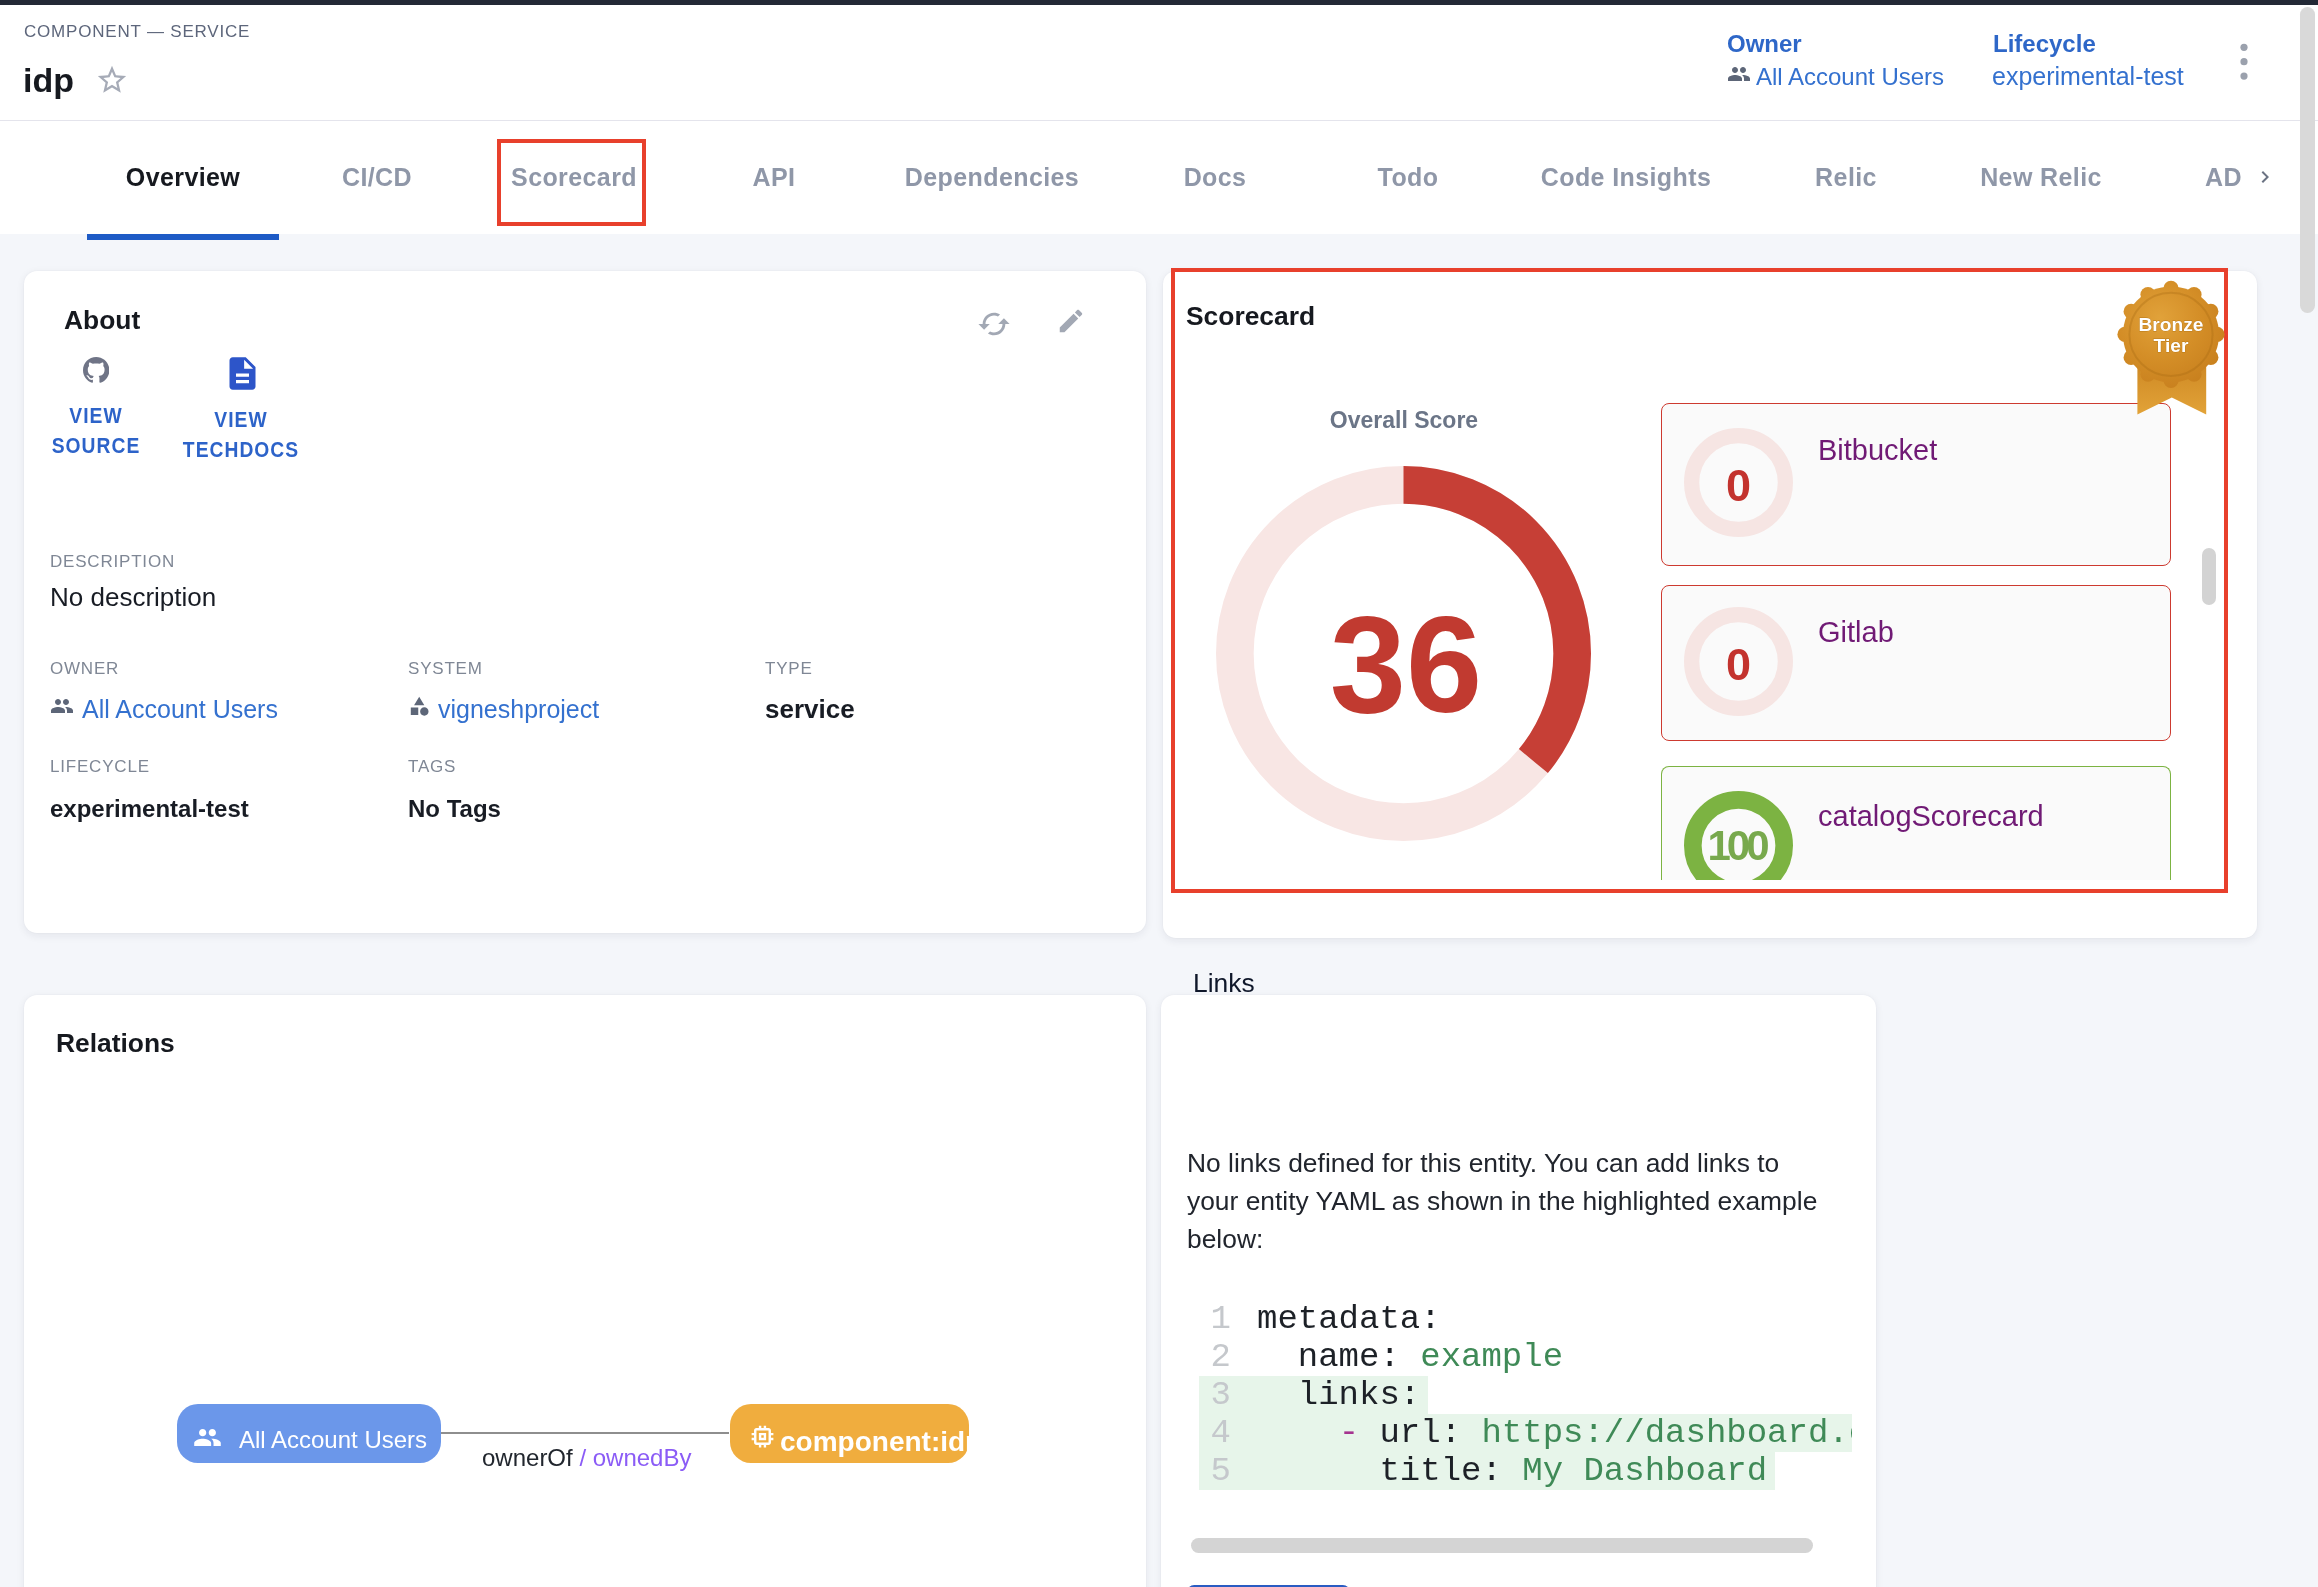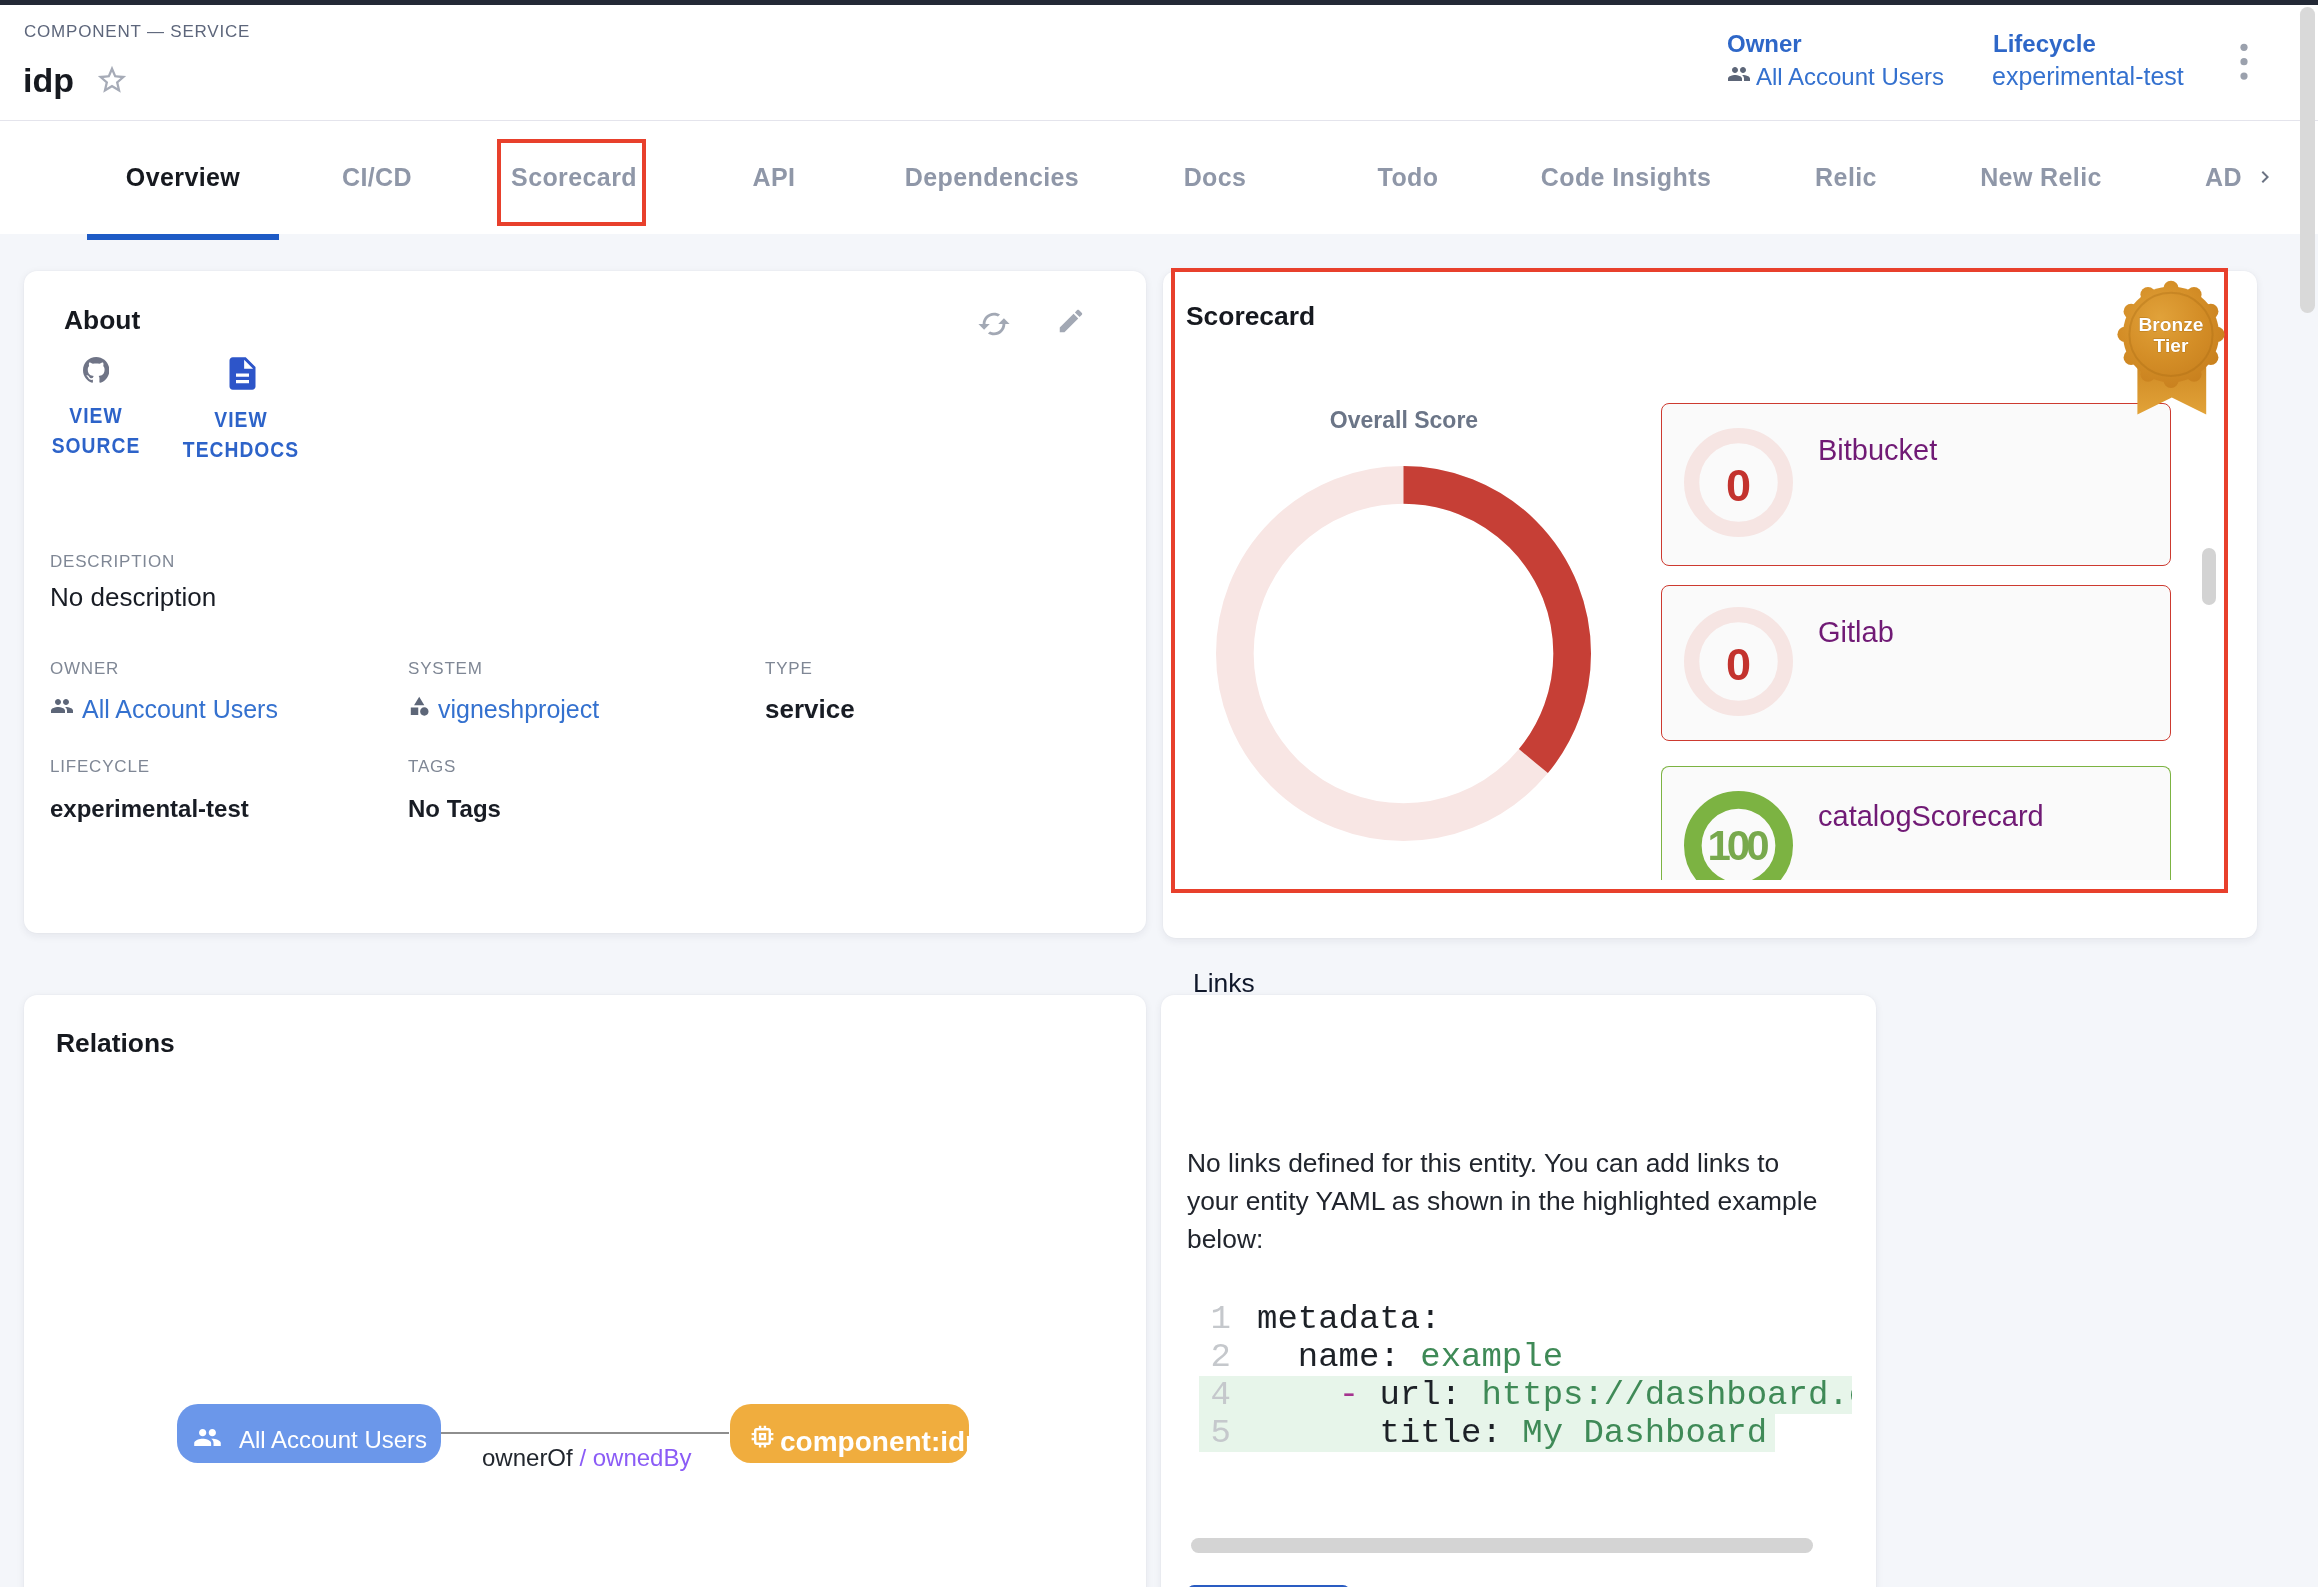--- a/index.html
+++ b/index.html
@@ -112,20 +112,21 @@
   <div class="abs" style="left:408px;top:795px;font-size:24px;font-weight:bold;color:#181c24">No Tags</div>
 
   <div class="card" style="left:1163px;top:271px;width:1094px;height:667px"></div>
   <div class="abs" style="left:1186px;top:301px;font-size:26.4px;font-weight:bold;color:#16191f">Scorecard</div>
   <div class="abs" style="left:1404px;top:407px;transform:translateX(-50%);font-size:23px;font-weight:bold;color:#6b7587;white-space:nowrap">Overall Score</div>
 
   <svg class="abs" style="left:1216px;top:466px" width="375" height="375" viewBox="0 0 468 468">
     <circle cx="234" cy="234" r="210.5" fill="none" stroke="#f8e6e4" stroke-width="47"></circle>
     <circle cx="234" cy="234" r="210.5" fill="none" stroke="#c63f36" stroke-width="47" stroke-dasharray="476.1 1322.6" transform="rotate(-90 234 234)"></circle>
   </svg>
+  <div class="abs" style="left:1406px;top:596px;transform:translateX(-50%);line-height:1;font-size:137px;font-weight:bold;color:#c13a30">36</div>
 
   <div class="sbox" style="top:403px;height:163px;border:1.6px solid #cd3a30"></div>
   <div class="sbox" style="top:585px;height:156px;border:1.6px solid #cd3a30"></div>
   <div class="sbox" style="top:766px;height:114px;border:1.6px solid #7cb342;border-bottom:none;border-radius:8px 8px 0 0"></div>
 
   <svg class="abs" style="left:1684px;top:428px" width="109" height="109" viewBox="0 0 136 136">
       <circle cx="68" cy="68" r="58.5" fill="none" stroke="#f6e5e3" stroke-width="19"></circle>
     </svg>
   <svg class="abs" style="left:1684px;top:607px" width="109" height="109" viewBox="0 0 136 136">
       <circle cx="68" cy="68" r="58.5" fill="none" stroke="#f6e5e3" stroke-width="19"></circle>
@@ -195,20 +196,21 @@
     </svg>
   <div class="abs" style="left:780px;top:1426px;font-size:28px;font-weight:bold;color:#fff">component:idp</div>
 
   <div class="card" style="left:1161px;top:995px;width:715px;height:689px"></div>
   <div class="abs" style="left:1193px;top:968px;font-size:26.4px;font-weight:normal;color:#0f172a">Links</div>
   <div class="abs" style="left:1187px;top:1144px;font-size:26.4px;line-height:38px;color:#21252d">No links defined for this entity. You can add links to<br>your entity YAML as shown in the highlighted example<br>below:</div>
 
   <div class="abs" style="left:1199px;top:1300px;width:653px;height:226px;overflow:hidden;font-family:'Liberation Mono',monospace;font-size:34px;line-height:38px;color:#1d2127">
       <div><span class="row"><span class="ln">1</span><span class="cd">metadata:</span></span></div>
       <div><span class="row"><span class="ln">2</span><span class="cd">  name: <span class="gv">example</span></span></span></div>
+      <div><span class="row hl"><span class="ln">3</span><span class="cd">  links:</span></span></div>
       <div><span class="row hl"><span class="ln">4</span><span class="cd">    <span class="mg">-</span> url: <span class="gv">https://dashboard.example.com/overview</span></span></span></div>
       <div><span class="row hl"><span class="ln">5</span><span class="cd">      title: <span class="gv">My Dashboard</span></span></span></div>
     </div>
 
   <div class="abs" style="left:1191px;top:1538px;width:622px;height:15px;border-radius:8px;background:#d4d4d4"></div>
 
   <div class="abs" style="left:1187px;top:1585px;width:163px;height:32px;border-radius:7.2px;background:#3b6fd6;border:2.4px solid #2a5cc2"></div>
 
   <div class="abs" style="left:2300px;top:7.2px;width:15px;height:306px;border-radius:8px;background:#d9d9d9"></div>
 </div>

